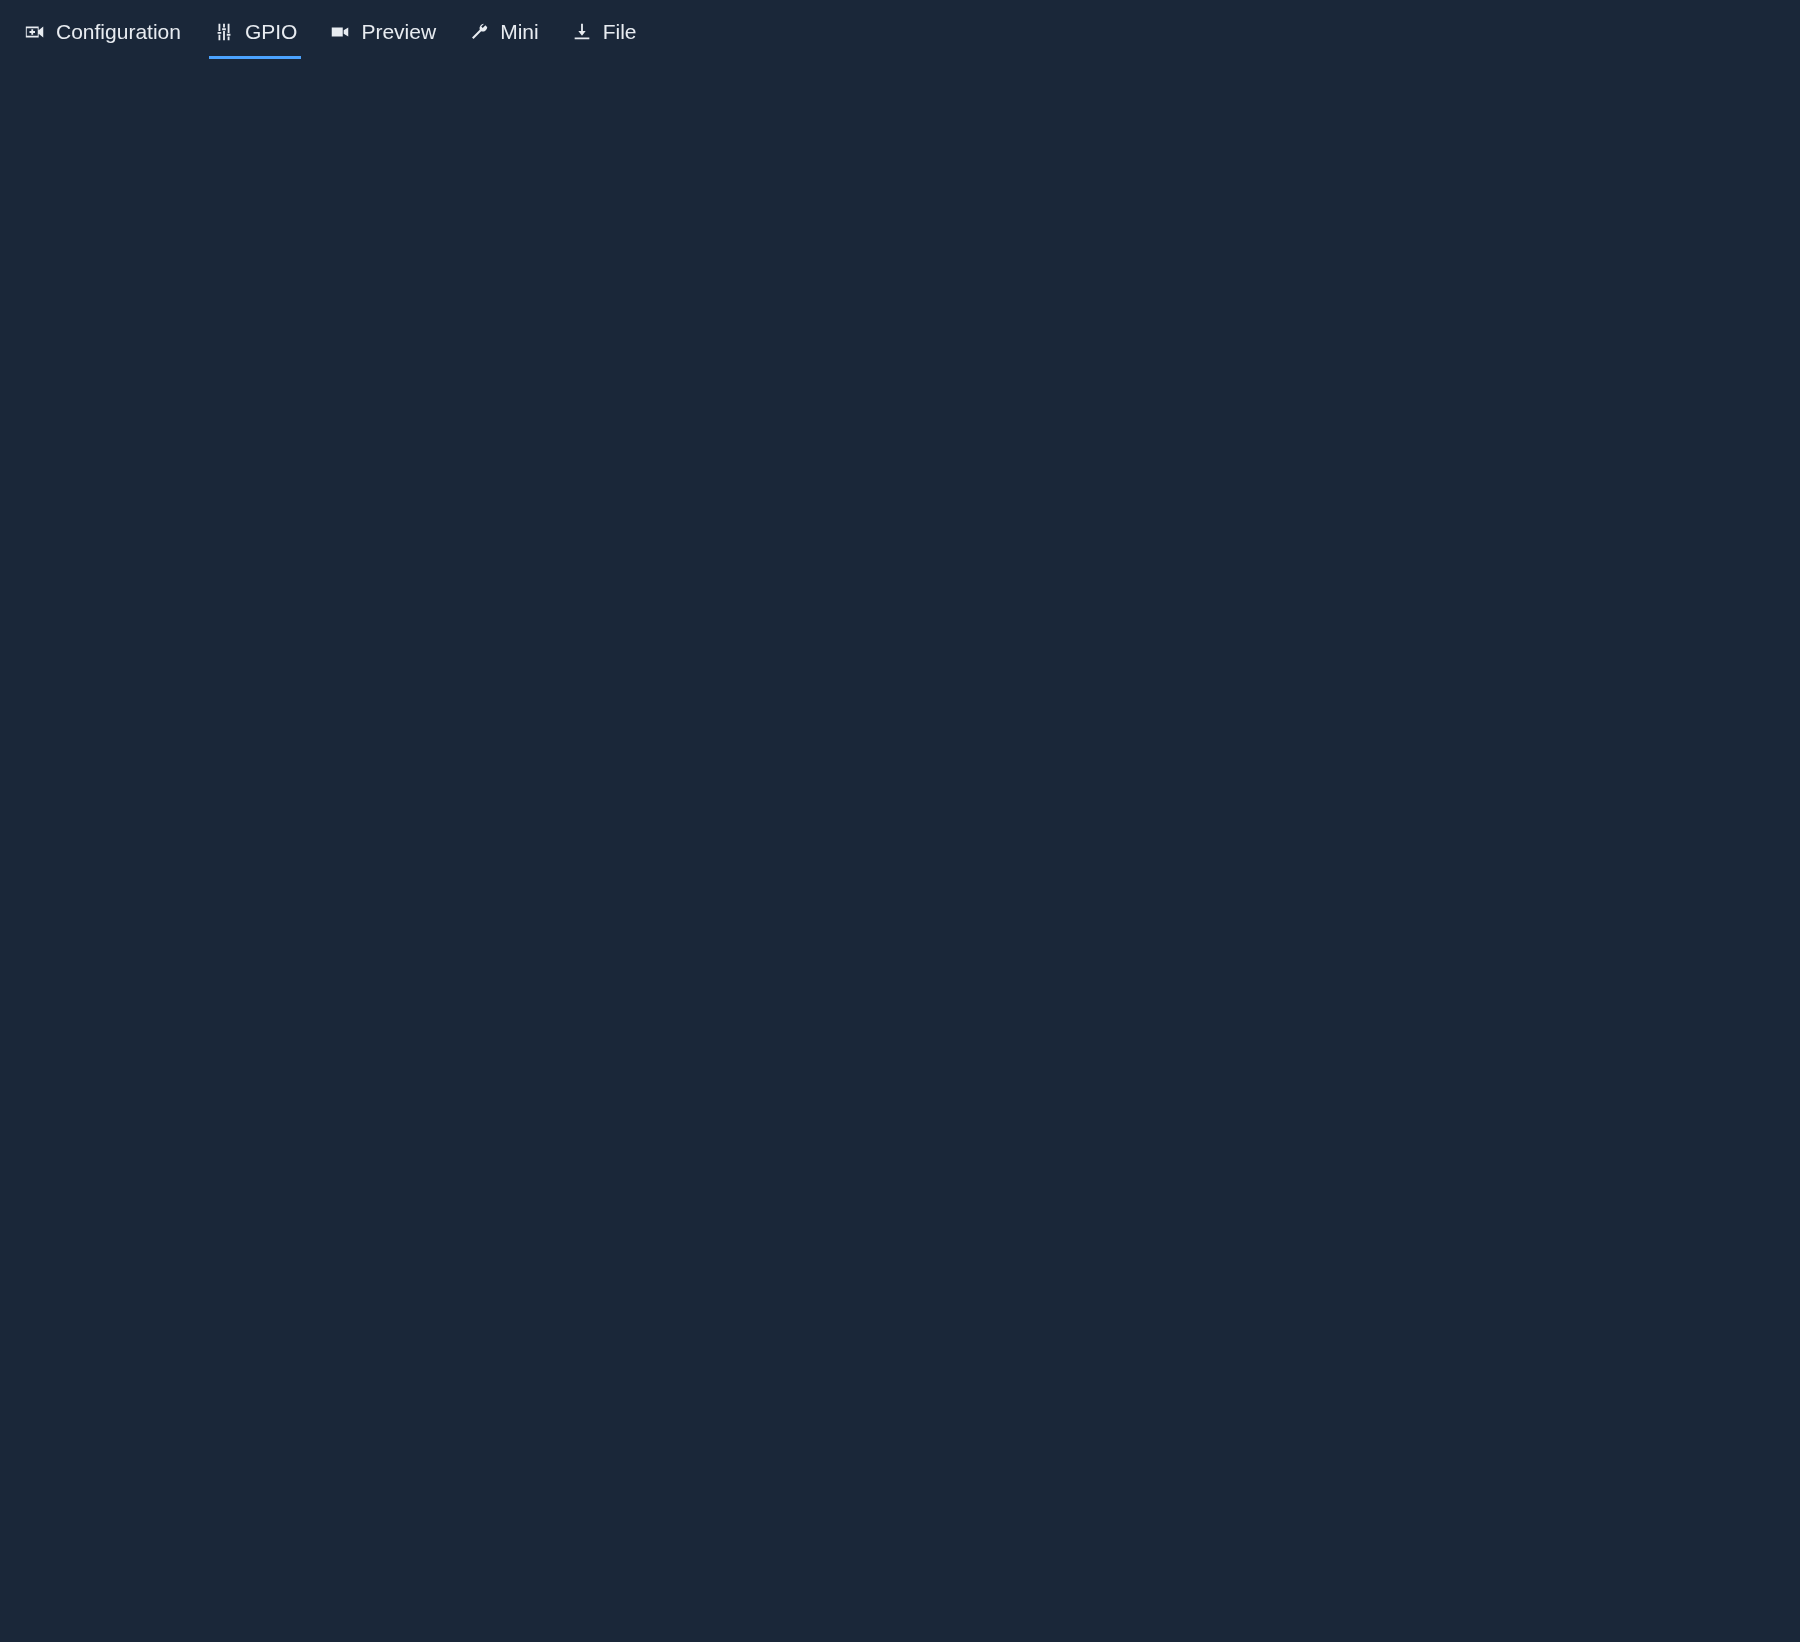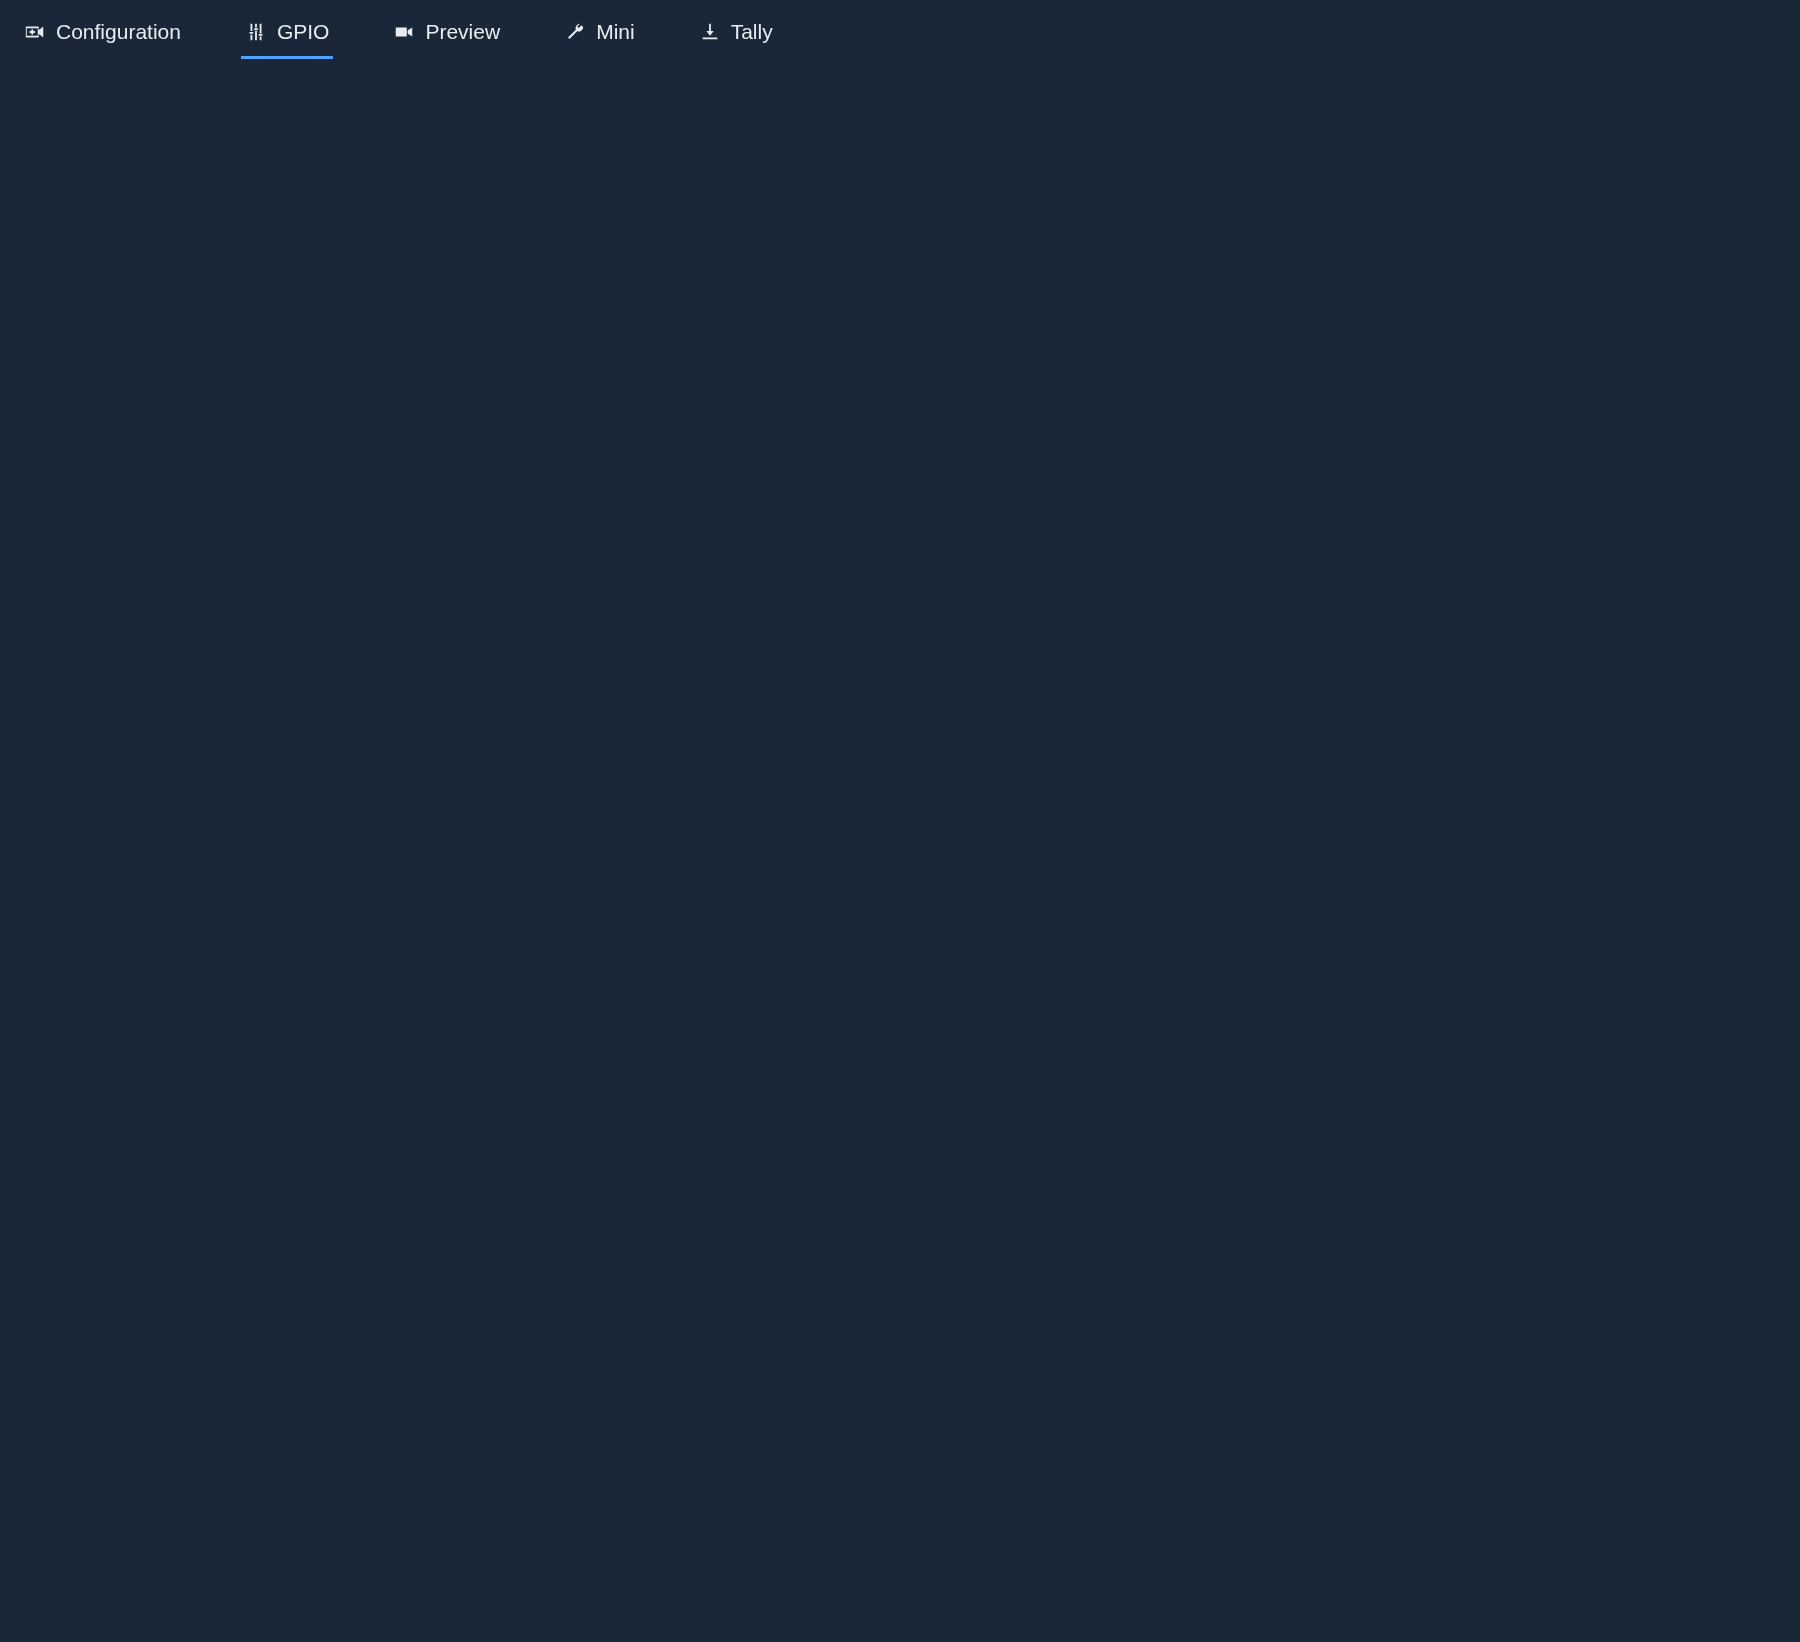--- a/index.html
+++ b/index.html
@@ -24,21 +24,21 @@
     background: var(--bg);
     color: var(--text);
     font-family: "Helvetica Neue", Arial, sans-serif;
     font-size: 18px;
     width: 1800px;
   }
 
   
   .nav {
     display: flex;
-    gap: 56px;
+    gap: 24px;
     padding: 10px 20px 0 20px;
     align-items: center;
   }
   .nav-item {
     display: flex;
     align-items: center;
     gap: 10px;
     padding: 10px 4px 12px 4px;
     font-size: 21px;
     cursor: pointer;
@@ -239,21 +239,21 @@
         </svg>
       </span>
       <span>Mini</span>
     </div>
     <div class="nav-item">
       <span class="nav-icon">
         <svg viewBox="0 0 24 24" width="22" height="22">
           <path d="M11 3h2v8h3l-4 5-4-5h3zM4 18h16v2H4z"></path>
         </svg>
       </span>
-      <span>Tally</span>
+      <span>File</span>
     </div>
   </div>
 
 <div class="stage" id="stage">
     <div class="legend">
       <div class="legend-row">
         <span class="radio checked"></span>
     <span class="dot" style="background:#e22c2c"></span>
     <span>Red Tally</span>
       </div>

